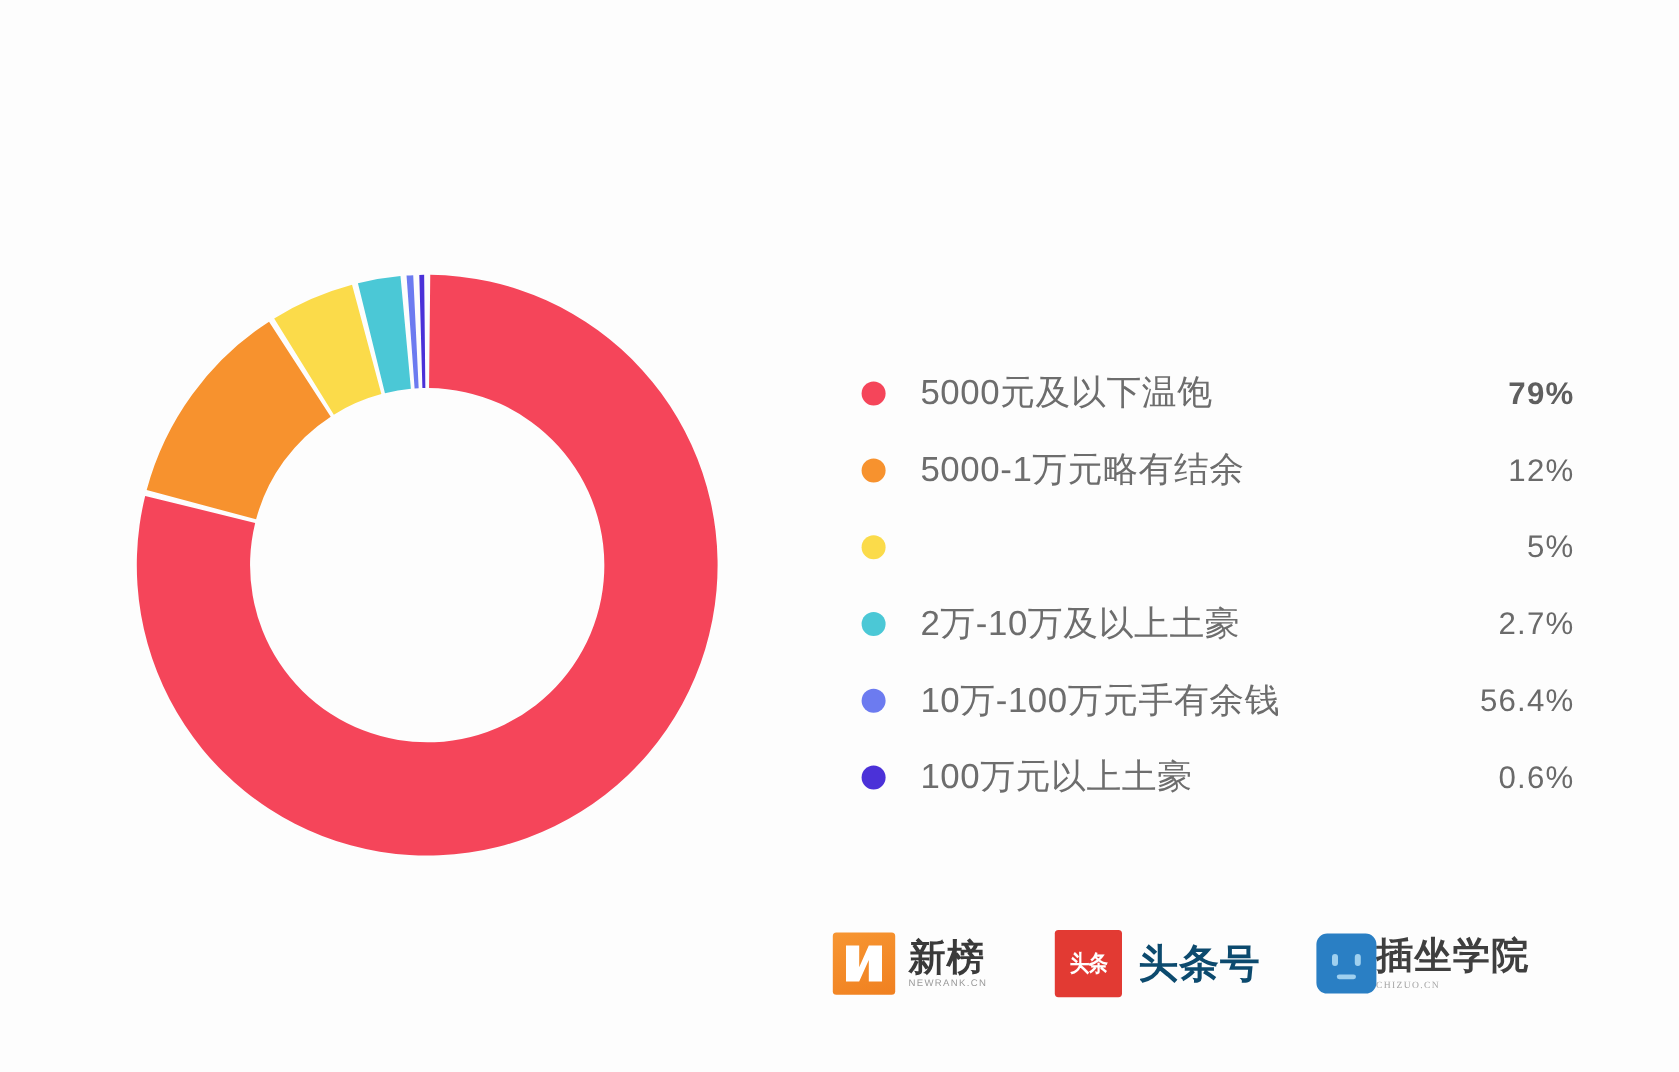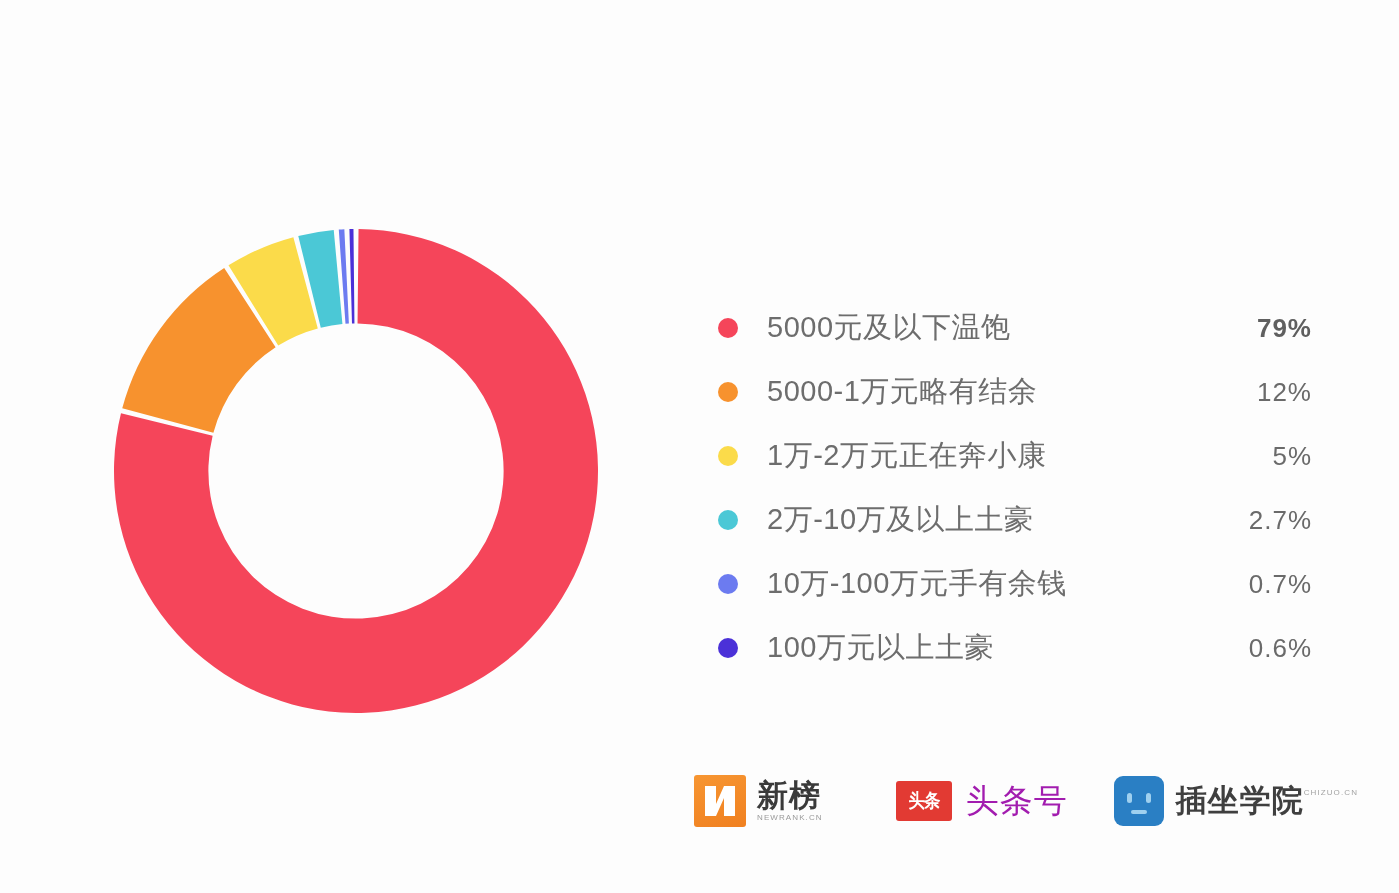--- a/index.html
+++ b/index.html
@@ -134,41 +134,40 @@
   .newrank-en {
     font-size: 8px;
     color: #9a9a9a;
     letter-spacing: 1.1px;
     margin-top: 1px;
   }
 
   
   .mark-toutiao {
     width: 56px;
-    height: 40px;
+    height: 56px;
     background: #e23a33;
     border-radius: 3px;
     display: flex;
     align-items: center;
     justify-content: center;
     flex: 0 0 auto;
-    margin-left: 17px;
   }
   .mark-toutiao span {
     font-size: 19px;
     font-weight: bold;
     color: #ffffff;
     letter-spacing: -1px;
     transform: scaleX(0.86);
   }
   .toutiao-cn {
     margin-left: 14px;
     font-size: 33px;
-    font-weight: normal;
-    color: #a21caf;
+    font-weight: bold;
+    color: #0c4a6e;
     letter-spacing: 1px;
   }
 
   
   .mark-chizuo {
     width: 50px;
     height: 50px;
     background: #2a7fc4;
     border-radius: 9px;
     position: relative;
@@ -187,24 +186,24 @@
   .mark-chizuo .mouth {
     position: absolute;
     left: 17px;
     bottom: 12px;
     width: 16px;
     height: 4px;
     border-radius: 2px;
     background: #9fd0ef;
   }
   .chizuo-text {
-    margin-left: 12px;
-    display: flex;
-    flex-direction: row;
+    display: flex;
+    flex-direction: column;
     justify-content: center;
+    font-family: Liberation Serif, serif;
   }
   .chizuo-cn {
     font-size: 31px;
     font-weight: bold;
     color: #3f3f3f;
     line-height: 1.02;
     letter-spacing: 1px;
   }
   .chizuo-en {
     font-size: 8px;
@@ -236,32 +235,31 @@
         <span class="legend-label">5000元及以下温饱</span>
         <span class="legend-pct">79%</span>
       </div>
       <div class="legend-row">
         <span class="legend-dot" style="background: rgb(247, 146, 46);"></span>
         <span class="legend-label">5000-1万元略有结余</span>
         <span class="legend-pct">12%</span>
       </div>
       <div class="legend-row">
         <span class="legend-dot" style="background: rgb(251, 219, 74);"></span>
-        <span class="legend-label">1万-2万元正在奔小康</span>
         <span class="legend-pct">5%</span>
       </div>
       <div class="legend-row">
         <span class="legend-dot" style="background: rgb(75, 200, 214);"></span>
         <span class="legend-label">2万-10万及以上土豪</span>
         <span class="legend-pct">2.7%</span>
       </div>
       <div class="legend-row">
         <span class="legend-dot" style="background: rgb(108, 123, 240);"></span>
         <span class="legend-label">10万-100万元手有余钱</span>
-        <span class="legend-pct">0.7%</span>
+        <span class="legend-pct">56.4%</span>
       </div>
       <div class="legend-row">
         <span class="legend-dot" style="background: rgb(75, 49, 216);"></span>
         <span class="legend-label">100万元以上土豪</span>
         <span class="legend-pct">0.6%</span>
       </div>
     </div>
 
   <div id="footer-logos">
 

